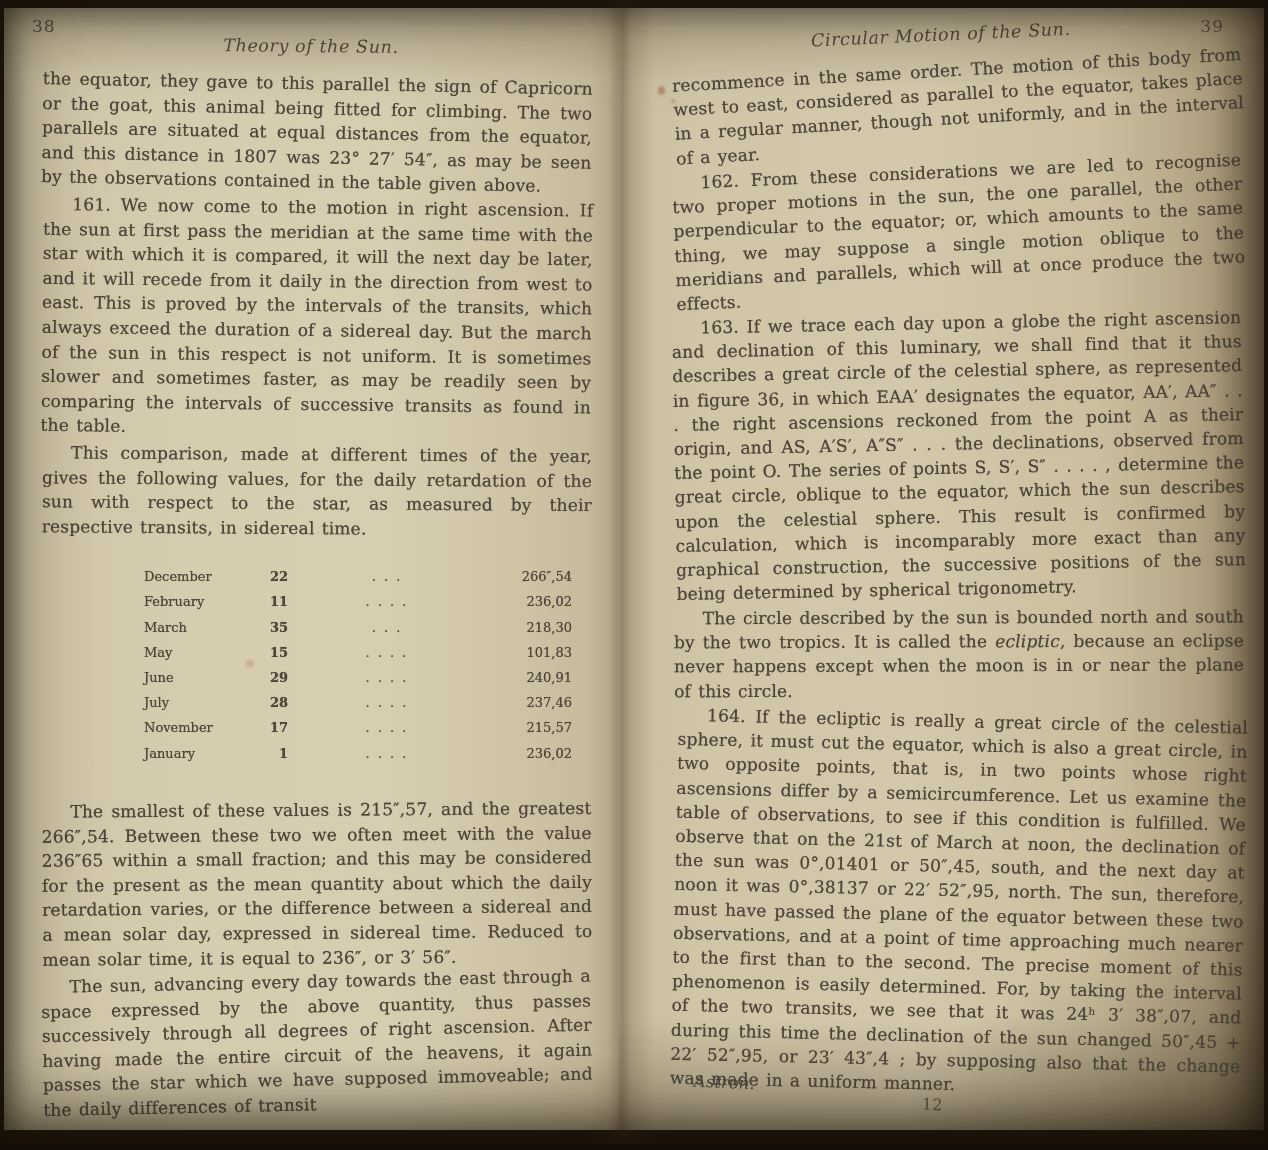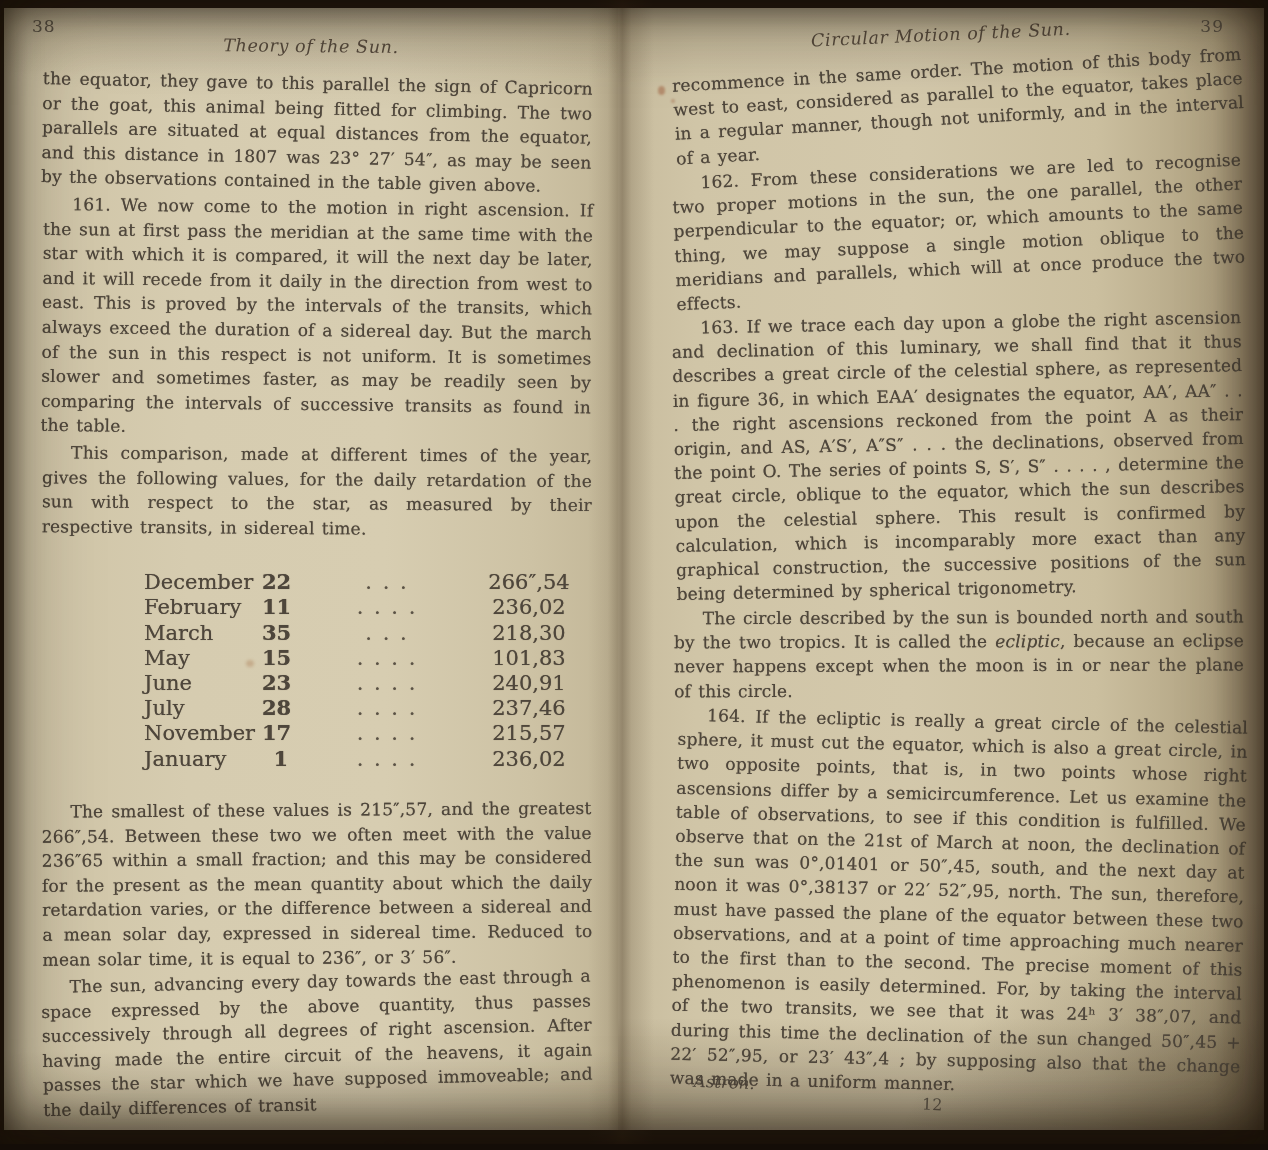--- a/index.html
+++ b/index.html
@@ -68,28 +68,28 @@
     letter-spacing:0.2px;
     word-spacing:1.5px;
     text-shadow:0 0 0.7px rgba(80,70,58,0.75);
   }
   p.para.indent{text-indent:1.7em;}
   #right-page p.para{line-height:24.2px;}
   
   #retardation-table{
     margin:30px 0 28px 102px;
     width:428px;
-    font-size:21px;
+    font-size:13px;
     text-shadow:0 0 0.7px rgba(80,70,58,0.75);
   }
   .t-row{display:flex;align-items:baseline;height:25.2px;}
   .t-month{width:118px;}
   .t-day{width:26px;text-align:right;font-weight:bold;}
   .t-leader{flex:1;text-align:center;color:#5a5245;letter-spacing:2px;overflow:hidden;white-space:nowrap;}
-  .t-value{width:86px;text-align:center;}
+  .t-value{width:86px;text-align:right;}
   
   #catchword{
     position:absolute;left:76px;bottom:38px;
     font-style:italic;font-size:16.5px;color:#4e463b;
     transform:rotate(2.2deg);
   }
   #signature-mark{
     position:absolute;left:47%;bottom:16px;
     font-size:16px;color:#5a5245;
     transform:rotate(2.5deg);
@@ -142,21 +142,21 @@
           <span class="t-value">218,30</span>
         </div>
         <div class="t-row">
           <span class="t-month">May</span>
           <span class="t-day">15</span>
           <span class="t-leader">.      .      .      .</span>
           <span class="t-value">101,83</span>
         </div>
         <div class="t-row">
           <span class="t-month">June</span>
-          <span class="t-day">23</span>
+          <span class="t-day">29</span>
           <span class="t-leader">.      .      .      .</span>
           <span class="t-value">240,91</span>
         </div>
         <div class="t-row">
           <span class="t-month">July</span>
           <span class="t-day">28</span>
           <span class="t-leader">.      .      .      .</span>
           <span class="t-value">237,46</span>
         </div>
         <div class="t-row">

